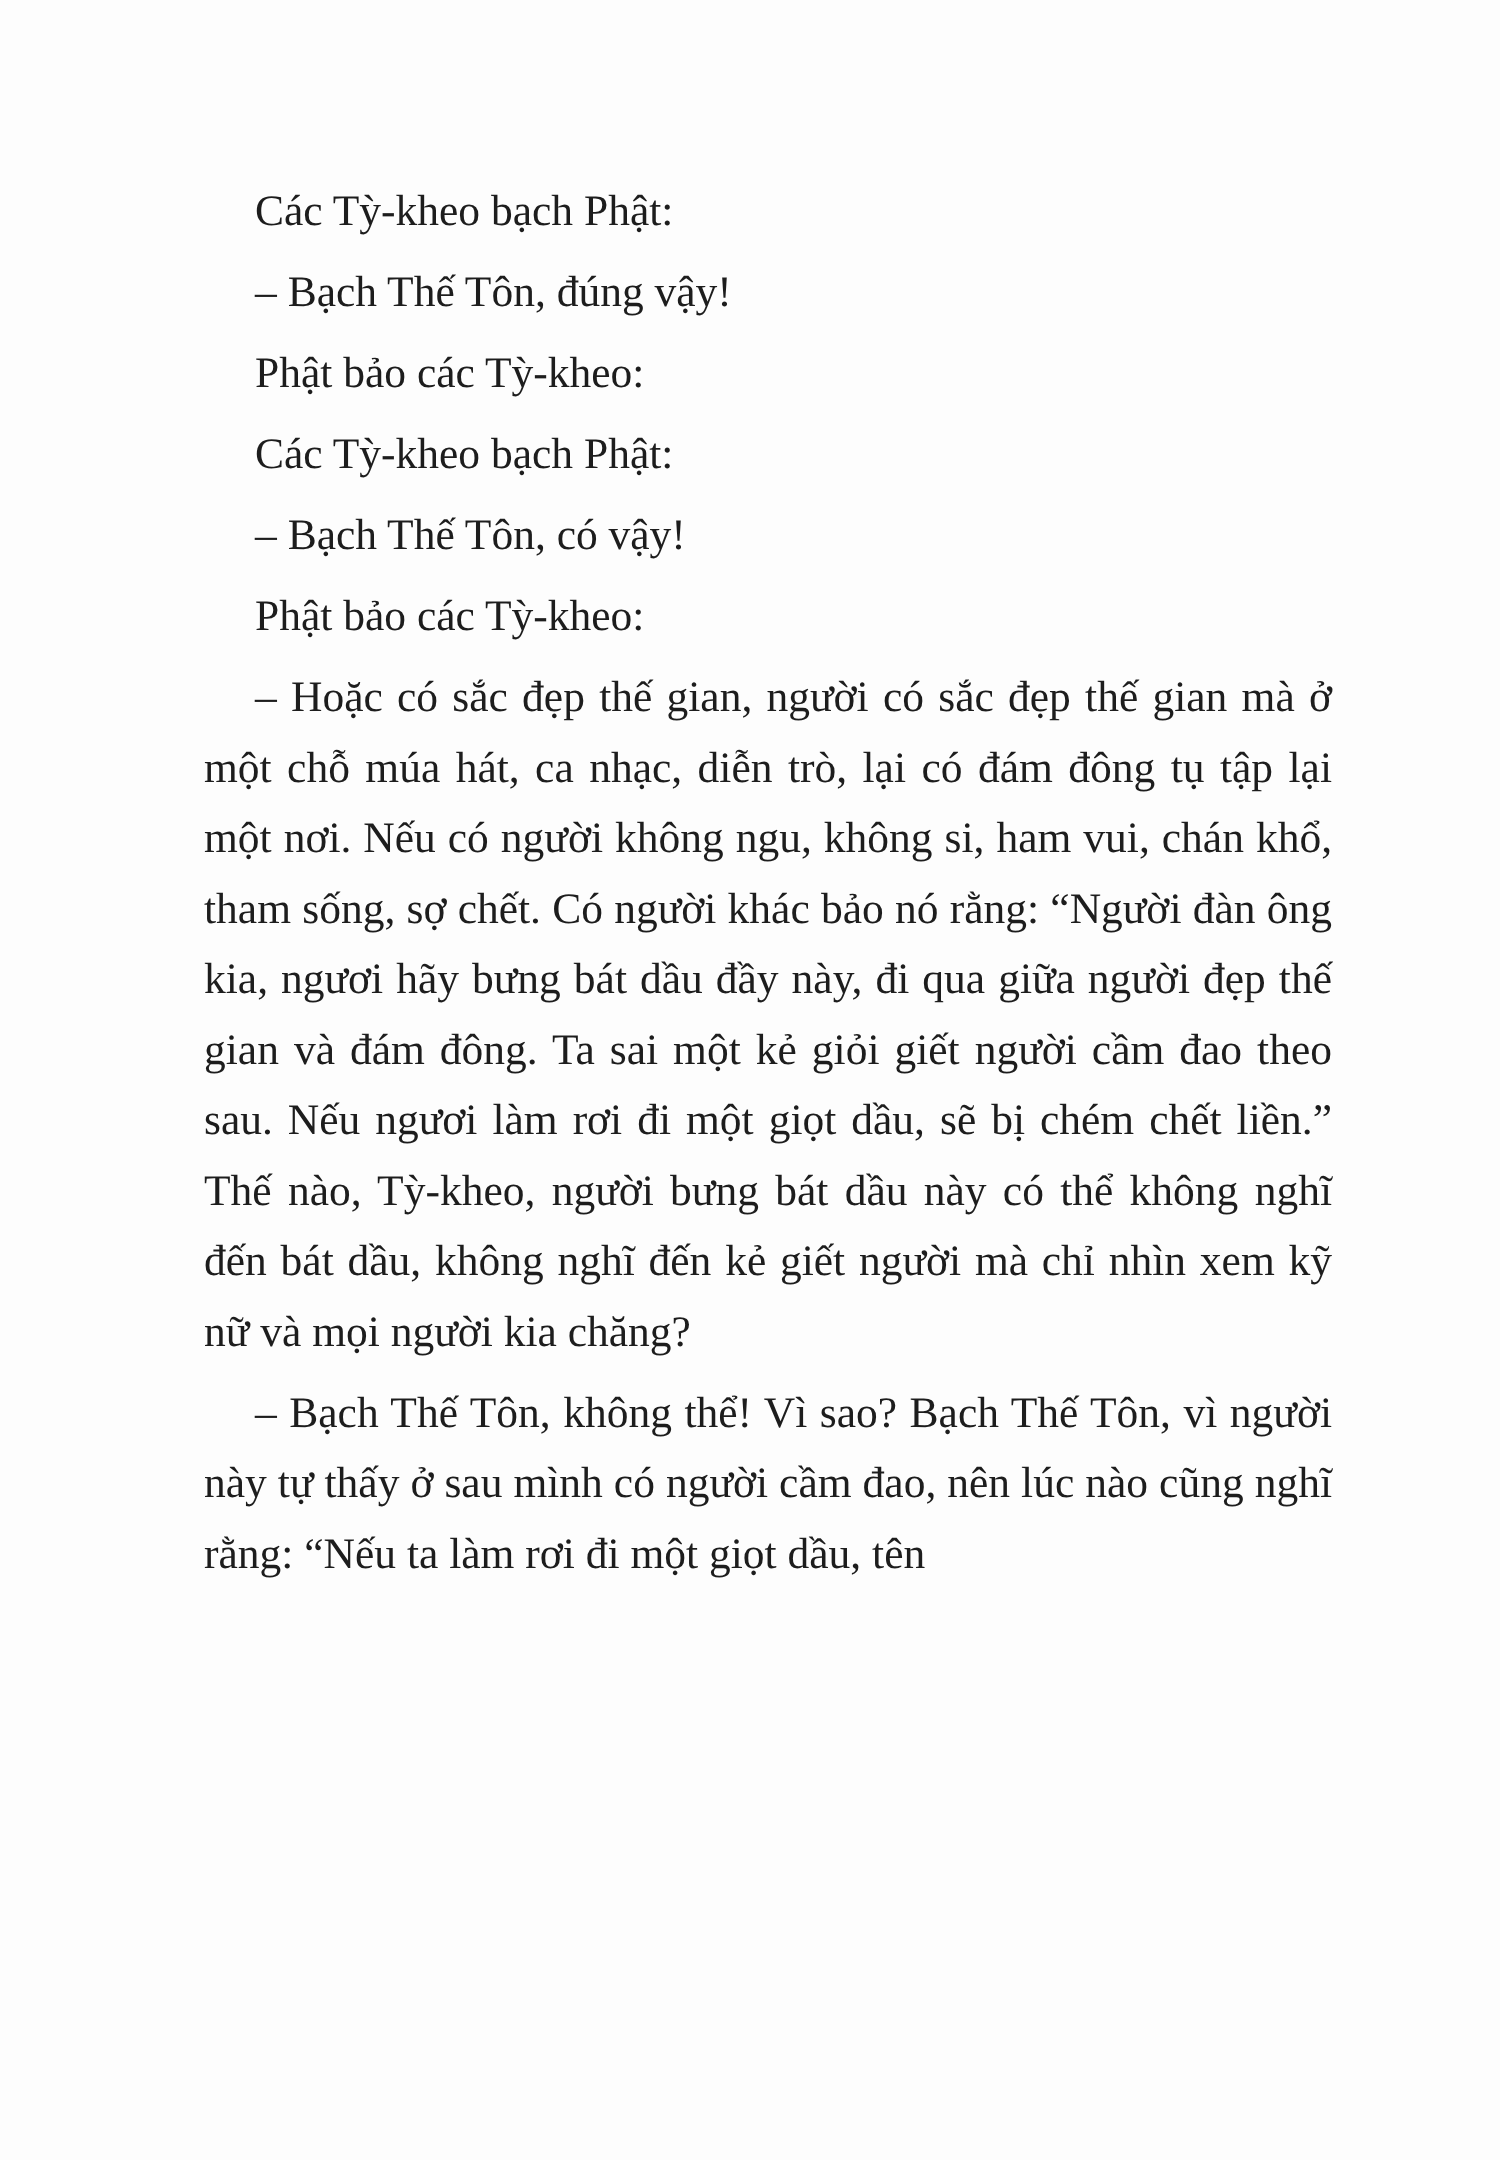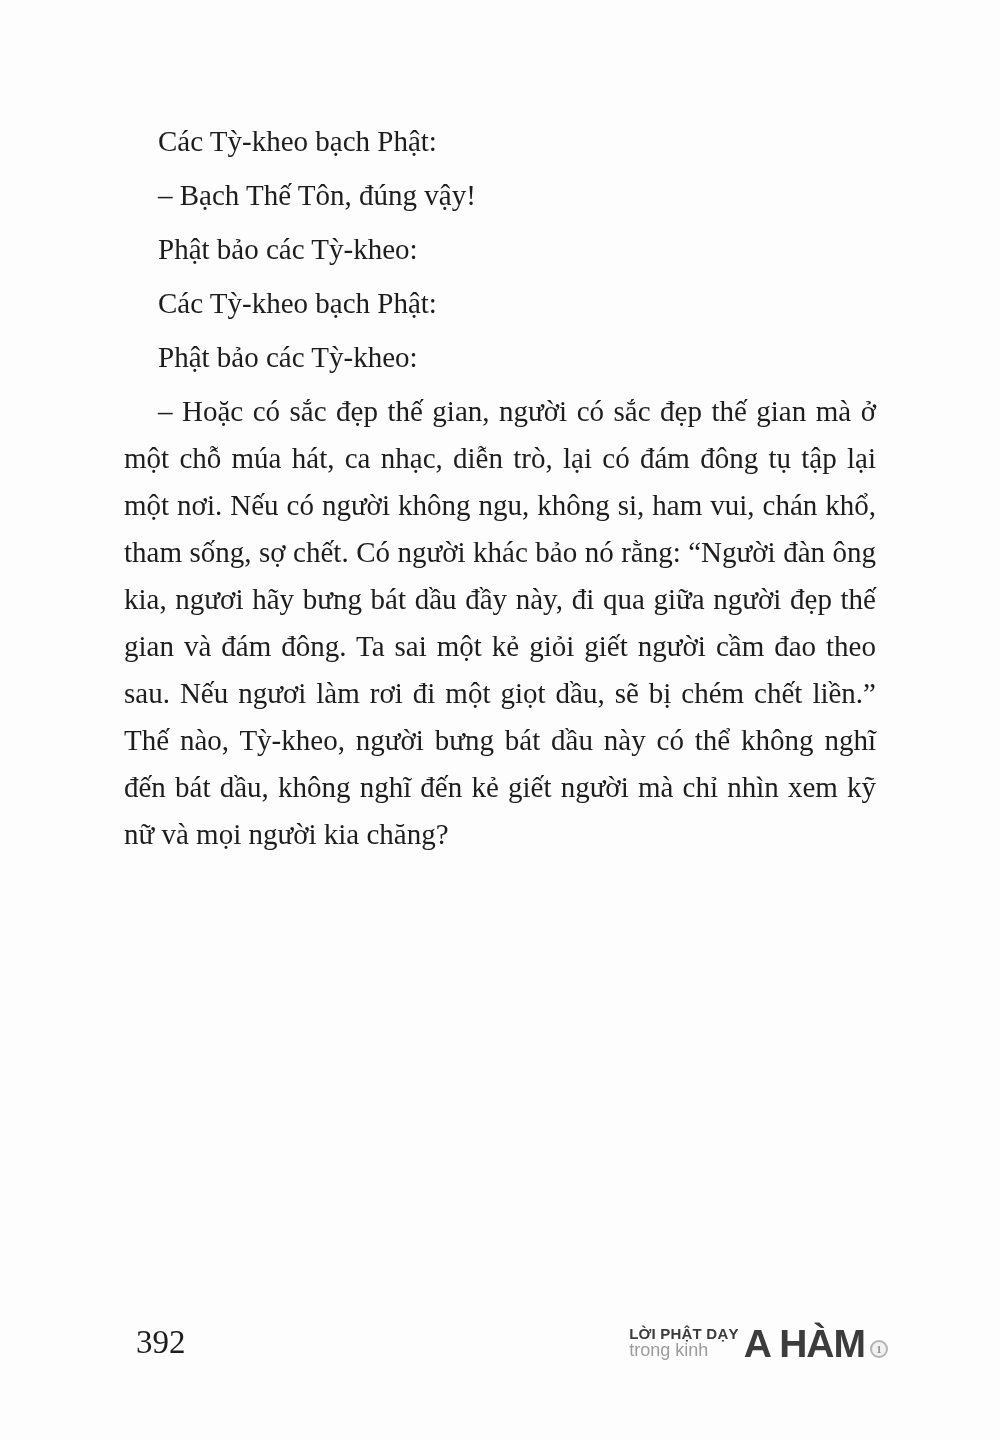--- a/index.html
+++ b/index.html
@@ -12,21 +12,21 @@
     width: 1000px;
     height: 1440px;
     background: #fdfdfd;
     overflow: hidden;
     font-family: "Liberation Serif", "DejaVu Serif", serif;
     color: #1d1d1d;
   }
   .content {
     position: absolute;
     top: 118px;
-    left: 124px;
+    left: 136px;
     width: 752px;
   }
   .content p {
     margin: 0 0 7px 0;
     font-size: 29px;
     line-height: 47px;
     text-align: justify;
     text-indent: 34px;
     color: #1d1d1d;
     letter-spacing: 0px;
@@ -100,32 +100,20 @@
 </head>
 <body>
 
 <div class="page">
 
   <div class="content" id="paragraphs">
       <p>Các Tỳ-kheo bạch Phật:</p>
       <p>– Bạch Thế Tôn, đúng vậy!</p>
       <p>Phật bảo các Tỳ-kheo:</p>
       <p>Các Tỳ-kheo bạch Phật:</p>
+      <p>– Bạch Thế Tôn, có vậy!</p>
       <p>Phật bảo các Tỳ-kheo:</p>
       <p>– Hoặc có sắc đẹp thế gian, người có sắc đẹp thế gian mà ở một chỗ múa hát, ca nhạc, diễn trò, lại có đám đông tụ tập lại một nơi. Nếu có người không ngu, không si, ham vui, chán khổ, tham sống, sợ chết. Có người khác bảo nó rằng: “Người đàn ông kia, ngươi hãy bưng bát dầu đầy này, đi qua giữa người đẹp thế gian và đám đông. Ta sai một kẻ giỏi giết người cầm đao theo sau. Nếu ngươi làm rơi đi một giọt dầu, sẽ bị chém chết liền.” Thế nào, Tỳ-kheo, người bưng bát dầu này có thể không nghĩ đến bát dầu, không nghĩ đến kẻ giết người mà chỉ nhìn xem kỹ nữ và mọi người kia chăng?</p>
+      <p>– Bạch Thế Tôn, không thể! Vì sao? Bạch Thế Tôn, vì người này tự thấy ở sau mình có người cầm đao, nên lúc nào cũng nghĩ rằng: “Nếu ta làm rơi đi một giọt dầu, tên</p>
     </div>
 
-  <div class="footer">
-    <div class="page-number">392</div>
-
-    <div class="logo">
-      <div class="logo-left">
-        <div class="logo-line1">LỜI PHẬT DẠY</div>
-        <div class="logo-line2">trong kinh</div>
-      </div>
-      <div class="logo-title">A HÀM</div>
-      <div class="logo-volume">
-        <span>1</span>
-      </div>
-    </div>
-  </div>
 
 </div>
 
 </body></html>

